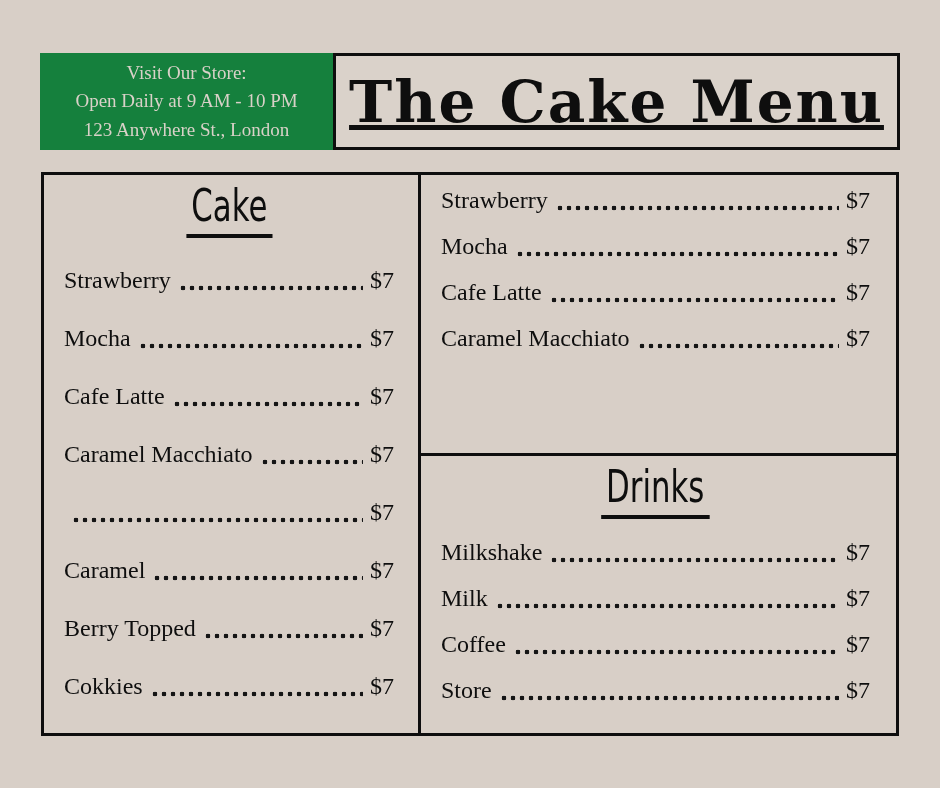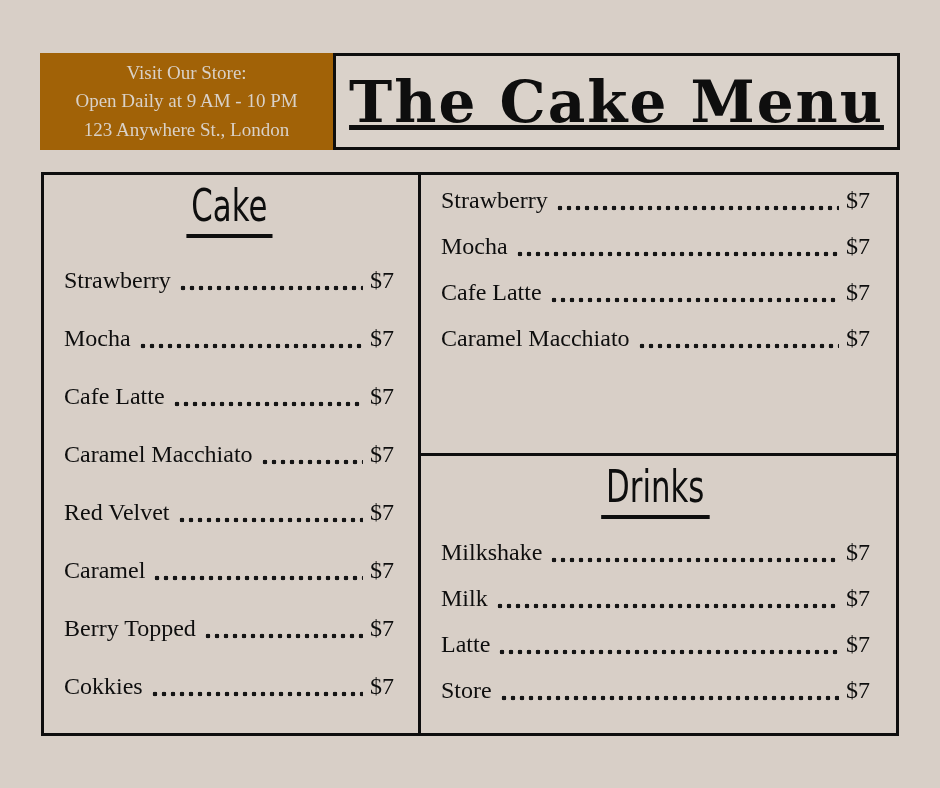--- a/index.html
+++ b/index.html
@@ -9,21 +9,21 @@
     font-family: "Liberation Serif", serif;
     color: #0e0e0e;
     overflow: hidden;
   }
   .page { position: relative; width: 940px; height: 788px; background: #d8cfc7; }
 
   
   .store-box {
     position: absolute; left: 40px; top: 53px;
     width: 293px; height: 97px;
-    background: #a16207;
+    background: #15803d;
     color: #d9d1c8;
     display: flex; flex-direction: column; justify-content: center;
     text-align: center;
     font-family: "Liberation Serif", serif;
     font-size: 19px; line-height: 28.5px;
   }
   .title-box {
     position: absolute; left: 333px; top: 53px;
     width: 567px; height: 97px;
     box-sizing: border-box;
@@ -131,21 +131,20 @@
           <span class="nm">Cafe Latte</span>
           <span class="leader"></span>
           <span class="pr">$7</span>
         </li>
         <li class="row">
           <span class="nm">Caramel Macchiato</span>
           <span class="leader"></span>
           <span class="pr">$7</span>
         </li>
         <li class="row">
-          <span class="nm">Red Velvet</span>
           <span class="leader"></span>
           <span class="pr">$7</span>
         </li>
         <li class="row">
           <span class="nm">Caramel</span>
           <span class="leader"></span>
           <span class="pr">$7</span>
         </li>
         <li class="row">
           <span class="nm">Berry Topped</span>
@@ -196,21 +195,21 @@
             <span class="nm">Milkshake</span>
             <span class="leader"></span>
             <span class="pr">$7</span>
           </li>
           <li class="row">
             <span class="nm">Milk</span>
             <span class="leader"></span>
             <span class="pr">$7</span>
           </li>
           <li class="row">
-            <span class="nm">Latte</span>
+            <span class="nm">Coffee</span>
             <span class="leader"></span>
             <span class="pr">$7</span>
           </li>
           <li class="row">
             <span class="nm">Store</span>
             <span class="leader"></span>
             <span class="pr">$7</span>
           </li>
         </ul>
       </section>

